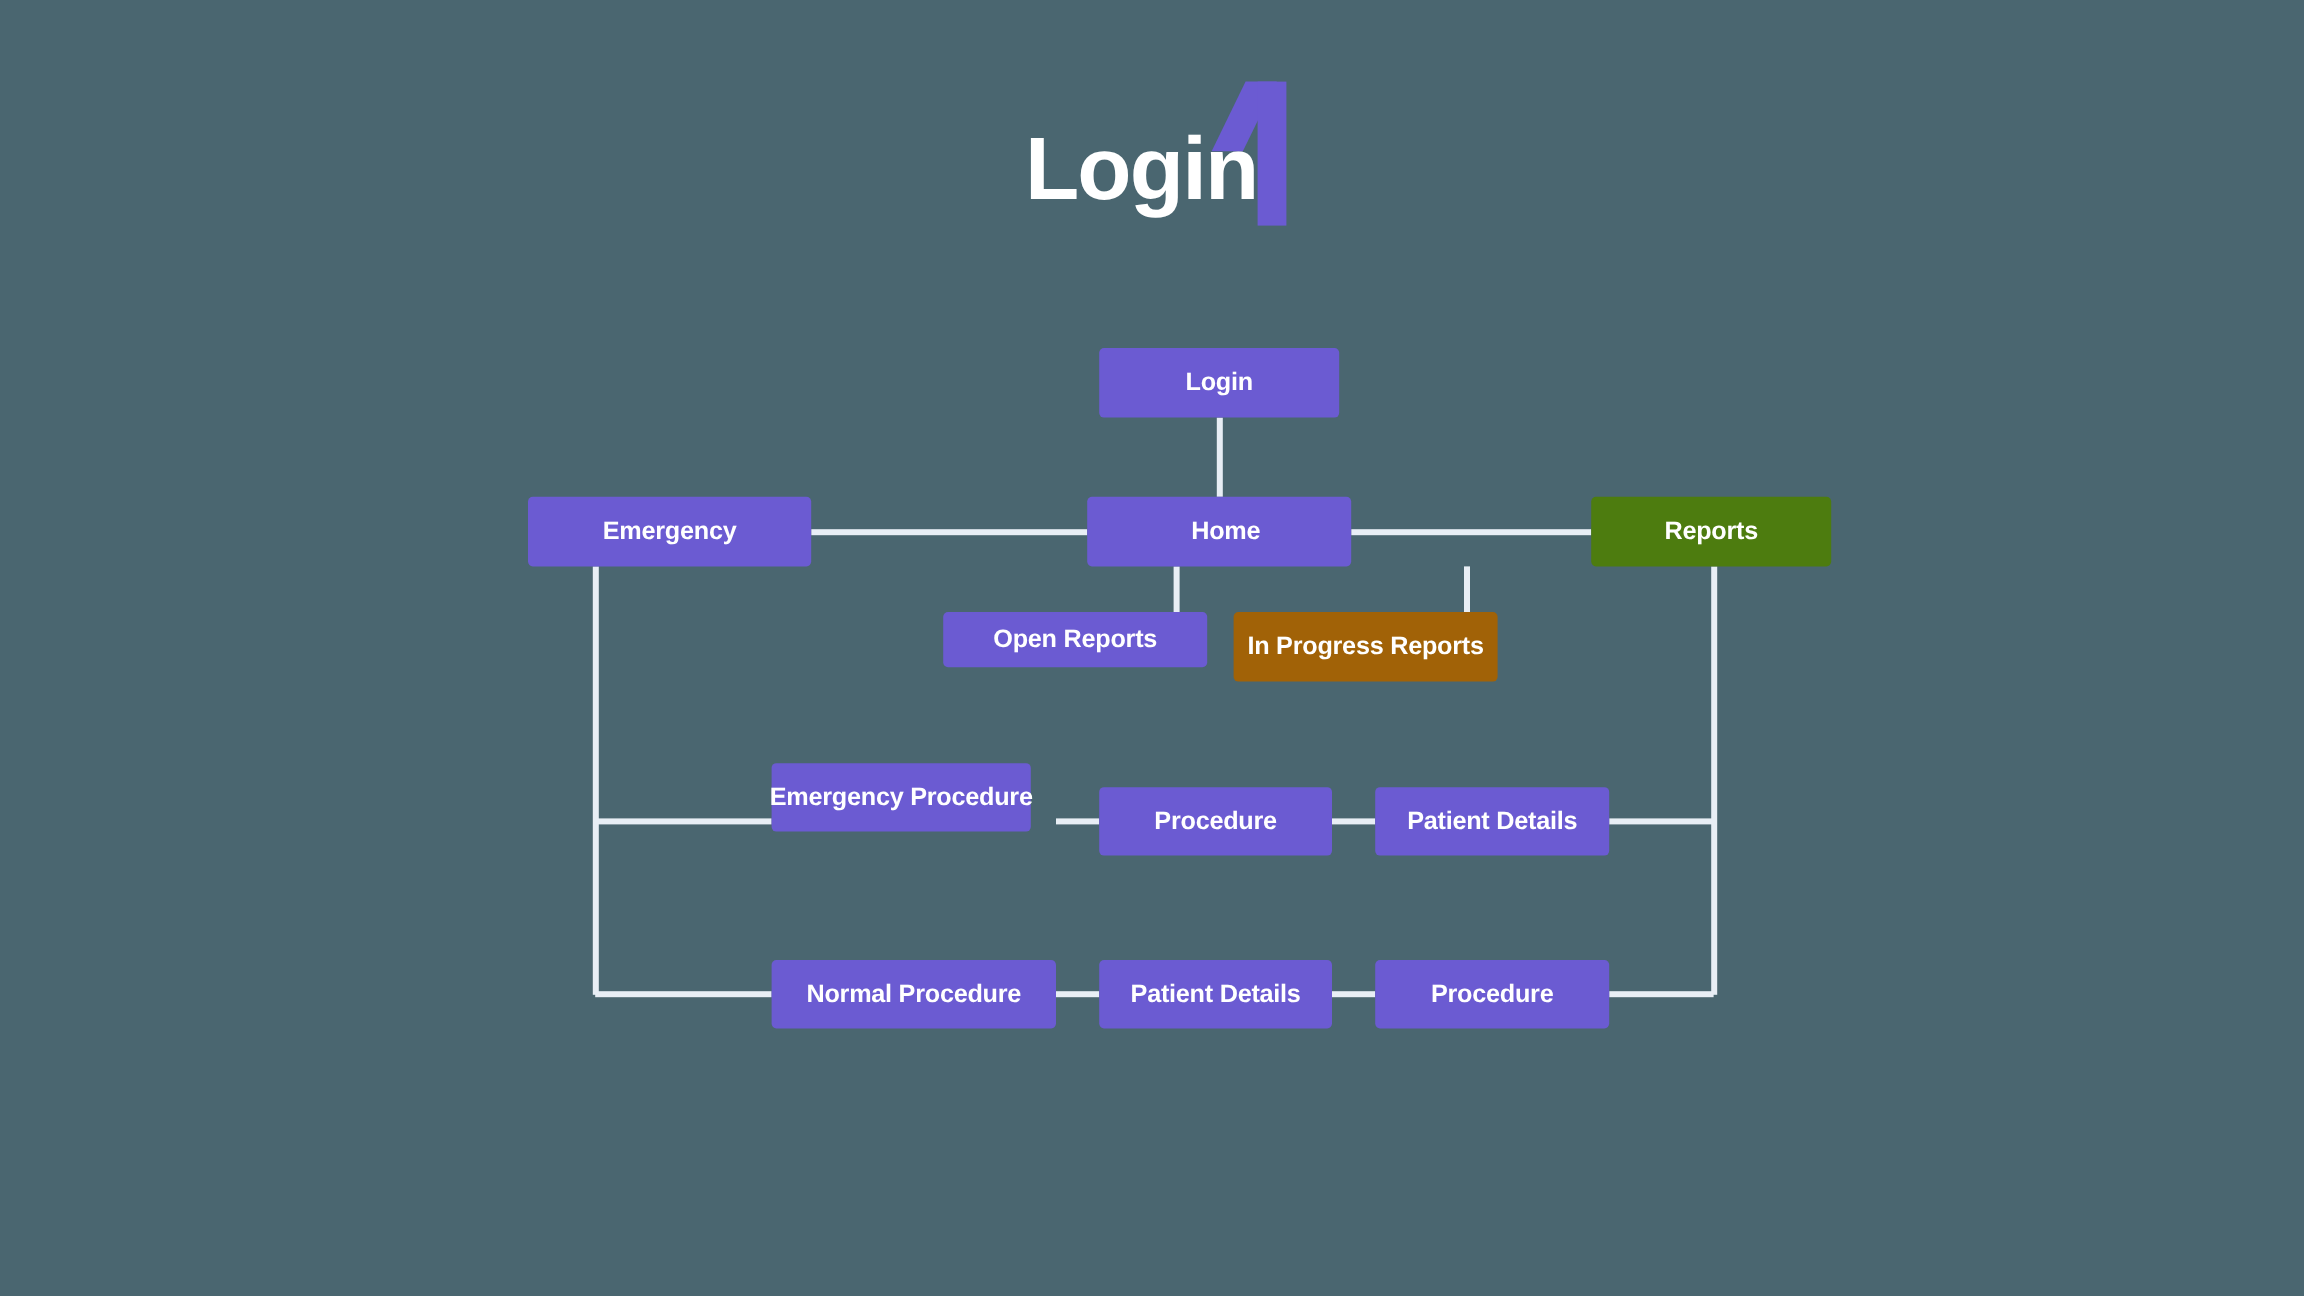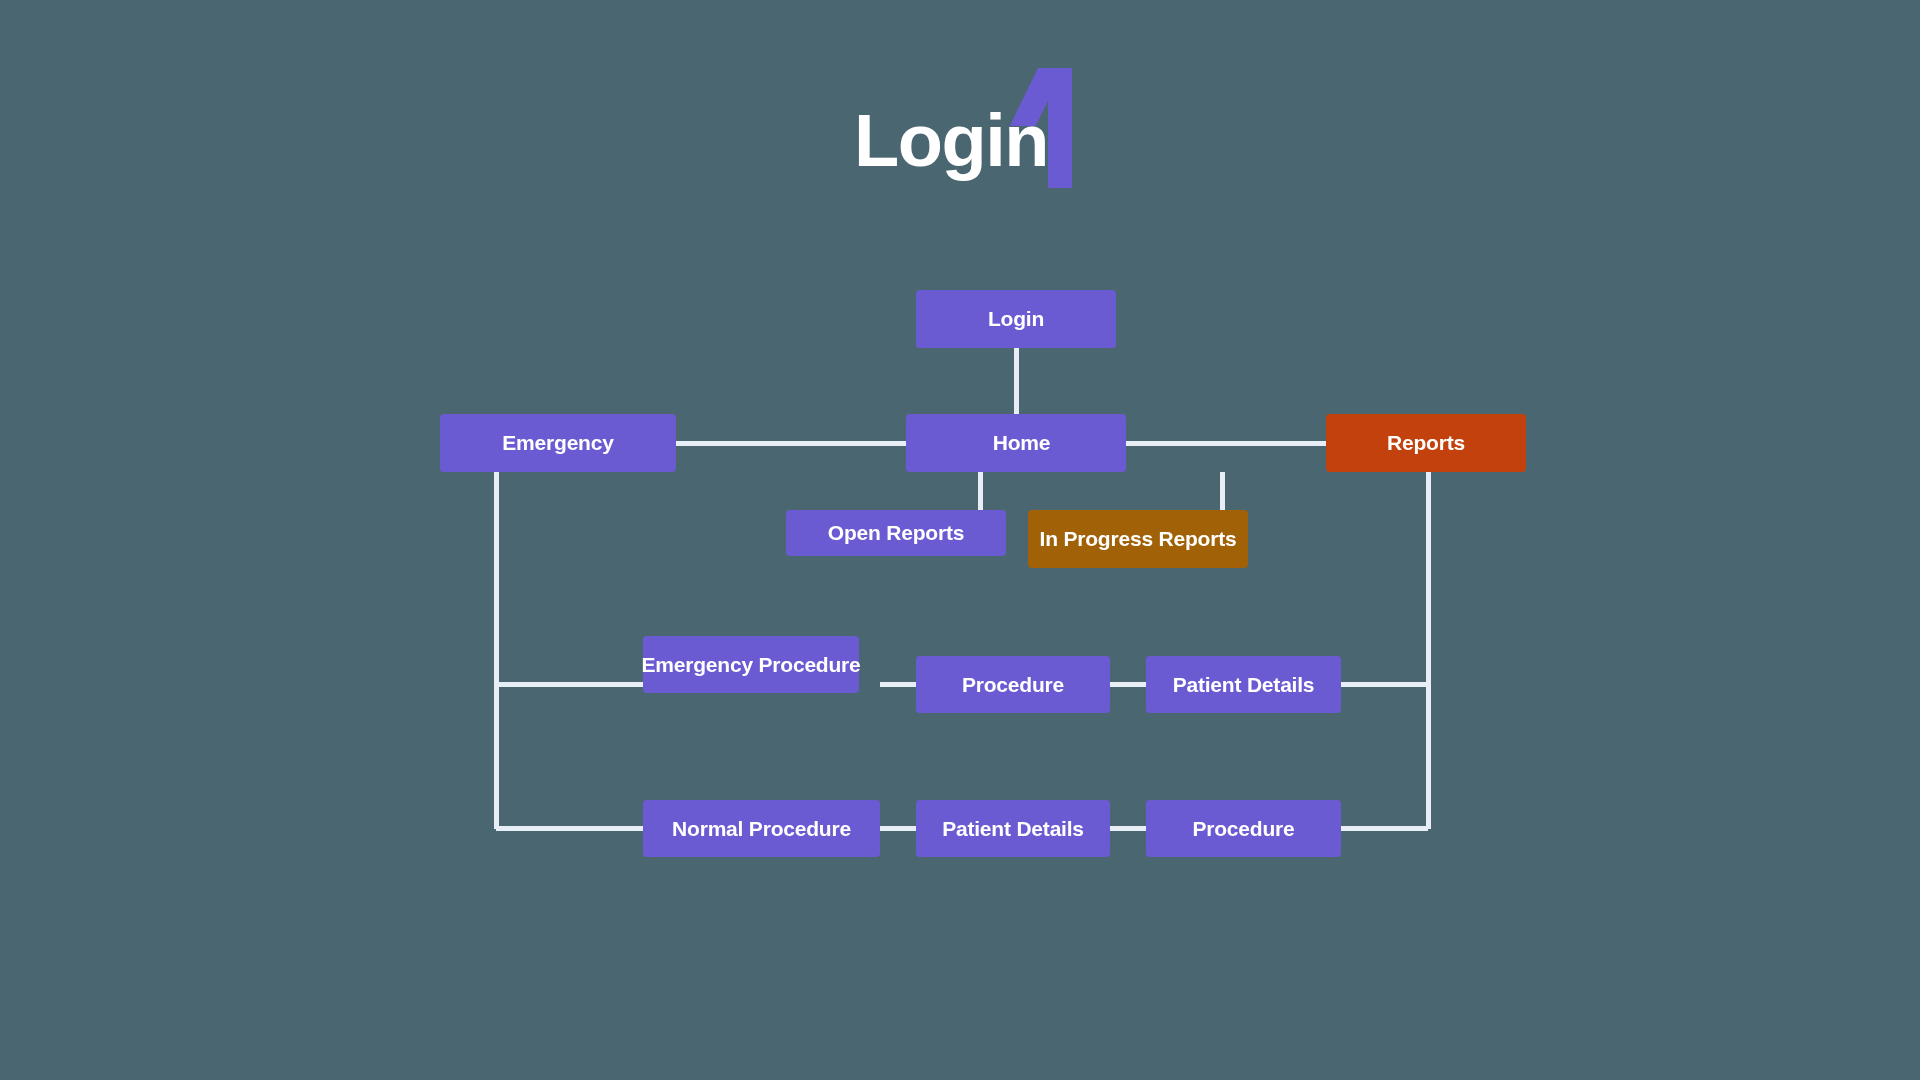--- a/index.html
+++ b/index.html
@@ -139,21 +139,21 @@
   <div id="node-layer">
       <div class="node" style="left: 916px; top: 290px; width: 200px; height: 58px; background: rgb(107, 91, 210);">
         <span>Login</span>
       </div>
       <div class="node" style="left: 440px; top: 414px; width: 236px; height: 58px; background: rgb(107, 91, 210);">
         <span>Emergency</span>
       </div>
       <div class="node" style="left: 906px; top: 414px; width: 220px; height: 58px; background: rgb(107, 91, 210); padding-left: 11px;">
         <span>Home</span>
       </div>
-      <div class="node" style="left: 1326px; top: 414px; width: 200px; height: 58px; background: #c2410c;">
+      <div class="node" style="left: 1326px; top: 414px; width: 200px; height: 58px; background: #4d7c0f;">
         <span>Reports</span>
       </div>
       <div class="node" style="left: 786px; top: 510px; width: 220px; height: 46px; background: rgb(107, 91, 210);">
         <span>Open Reports</span>
       </div>
       <div class="node" style="left: 1028px; top: 510px; width: 220px; height: 58px; background: #a16207;">
         <span>In Progress Reports</span>
       </div>
       <div class="node" style="left: 643px; top: 636px; width: 216px; height: 57px; background: rgb(107, 91, 210);">
         <span>Emergency Procedure</span>

